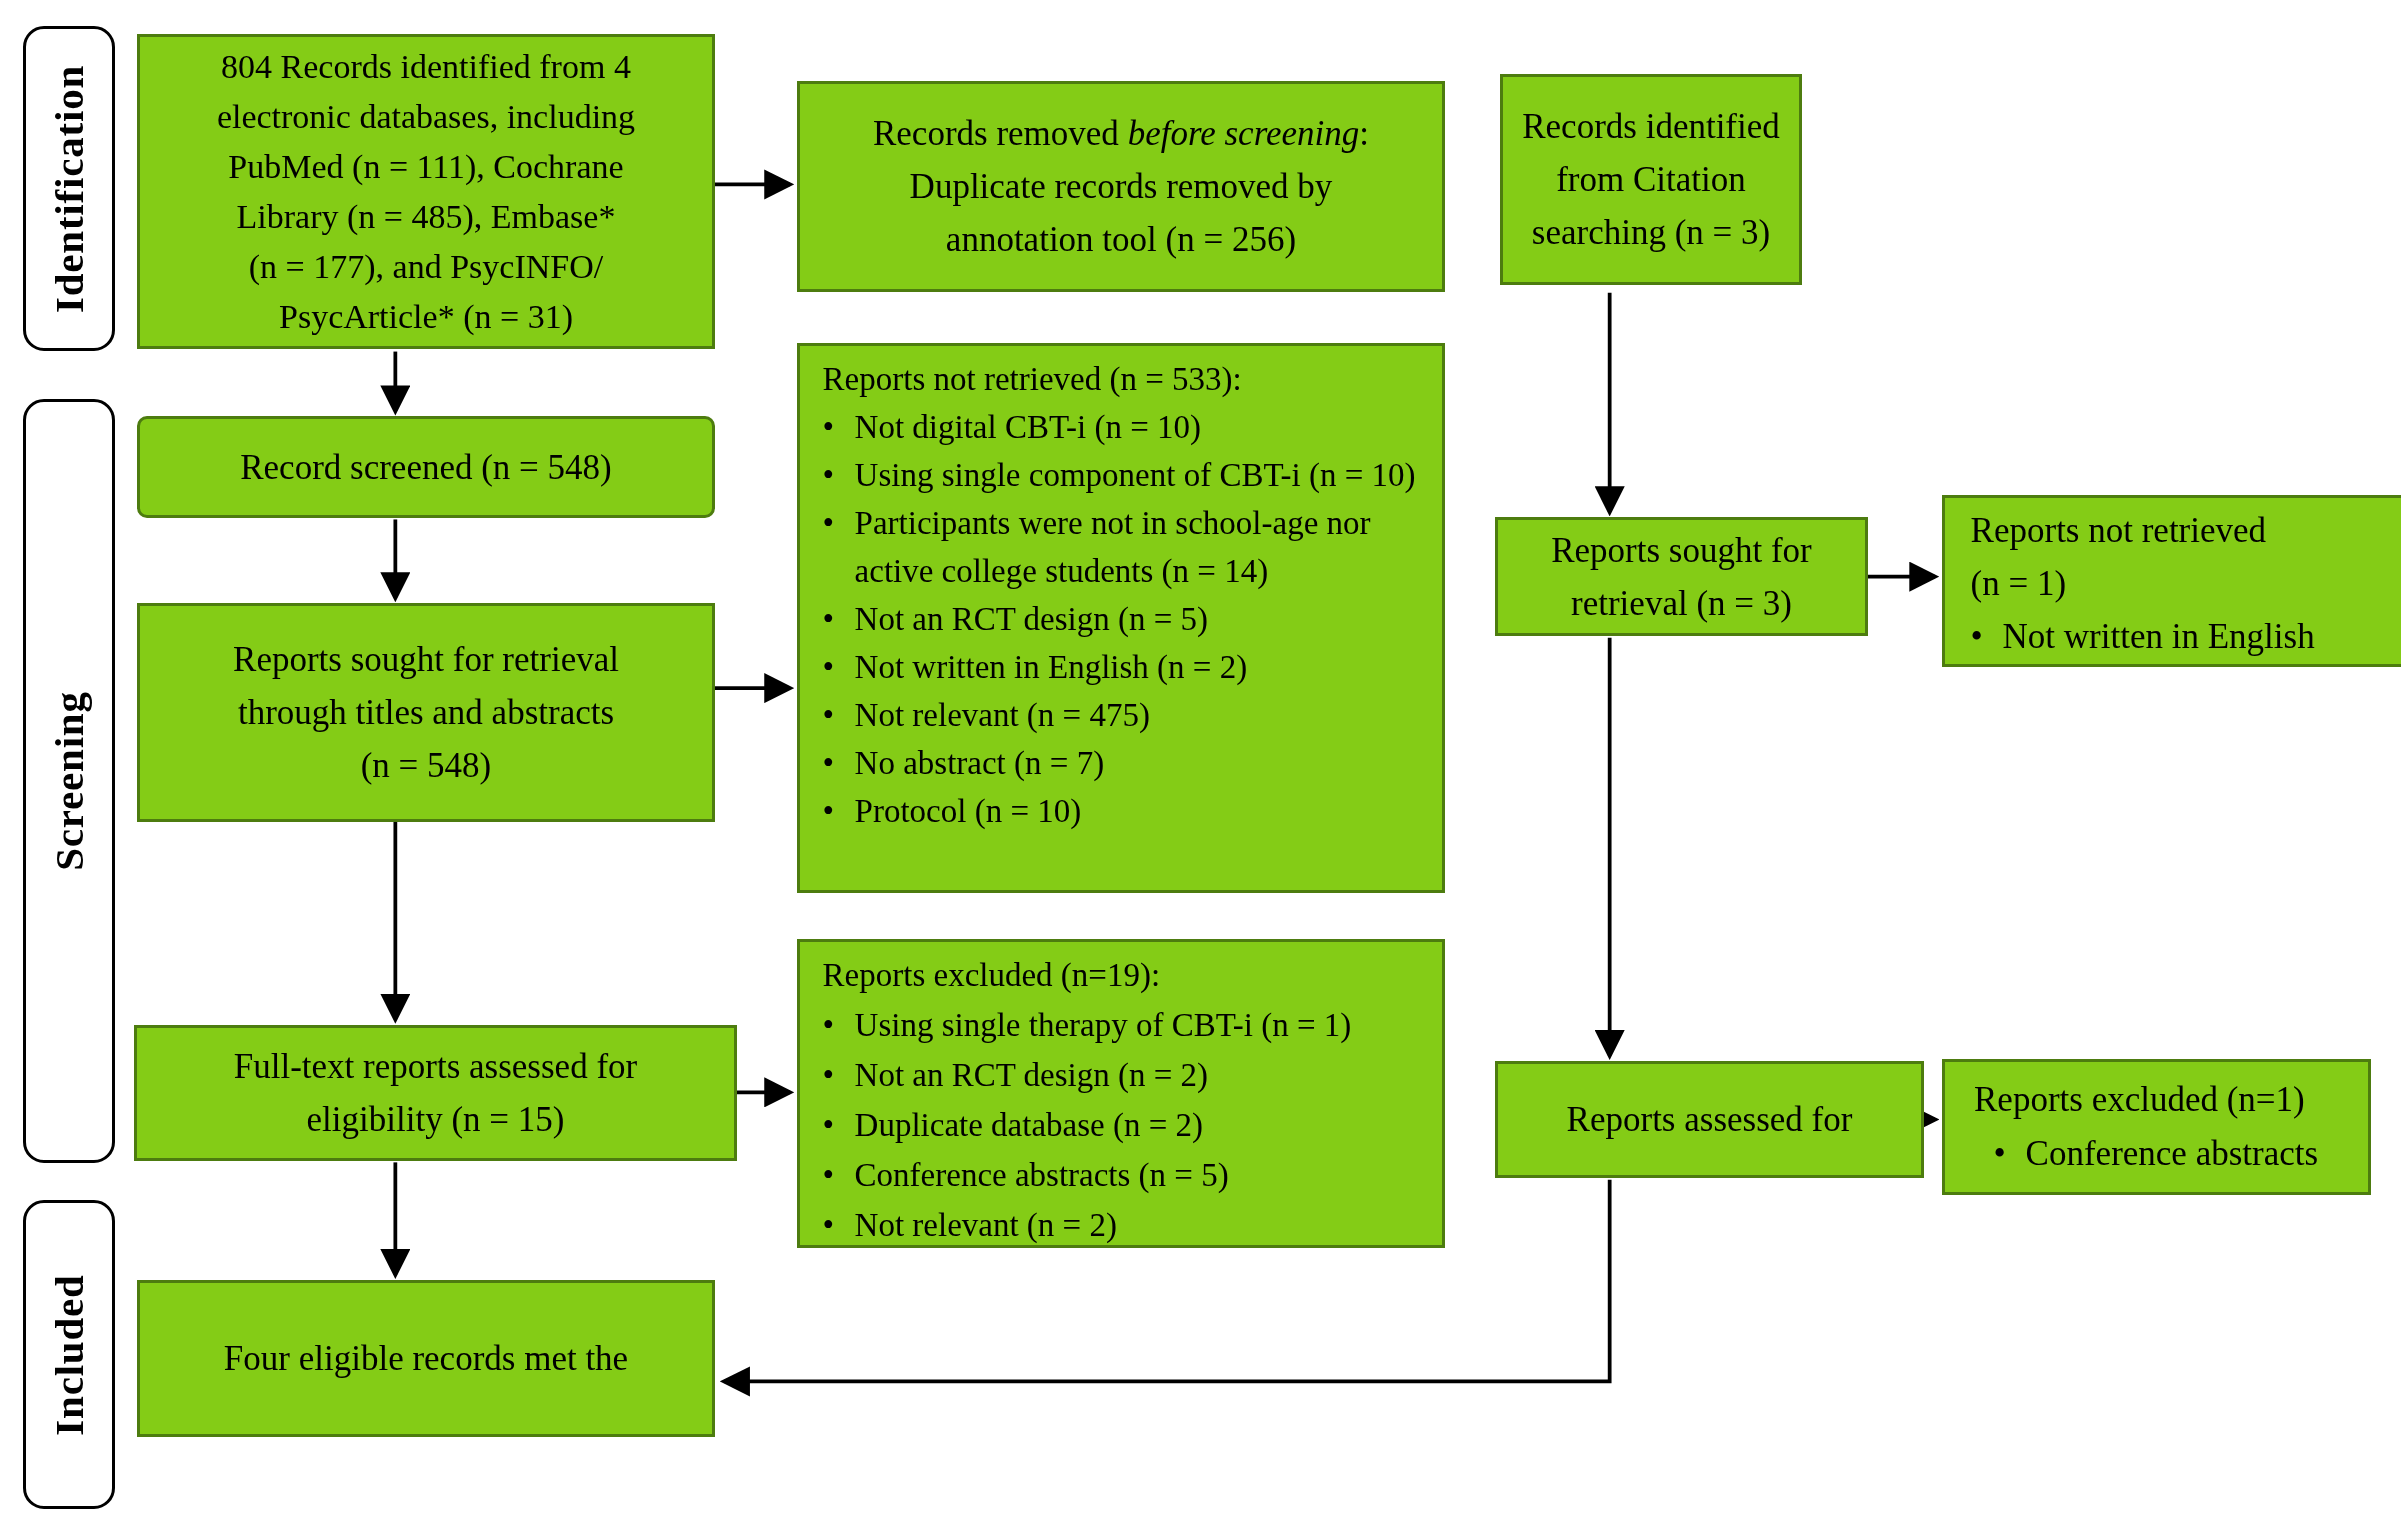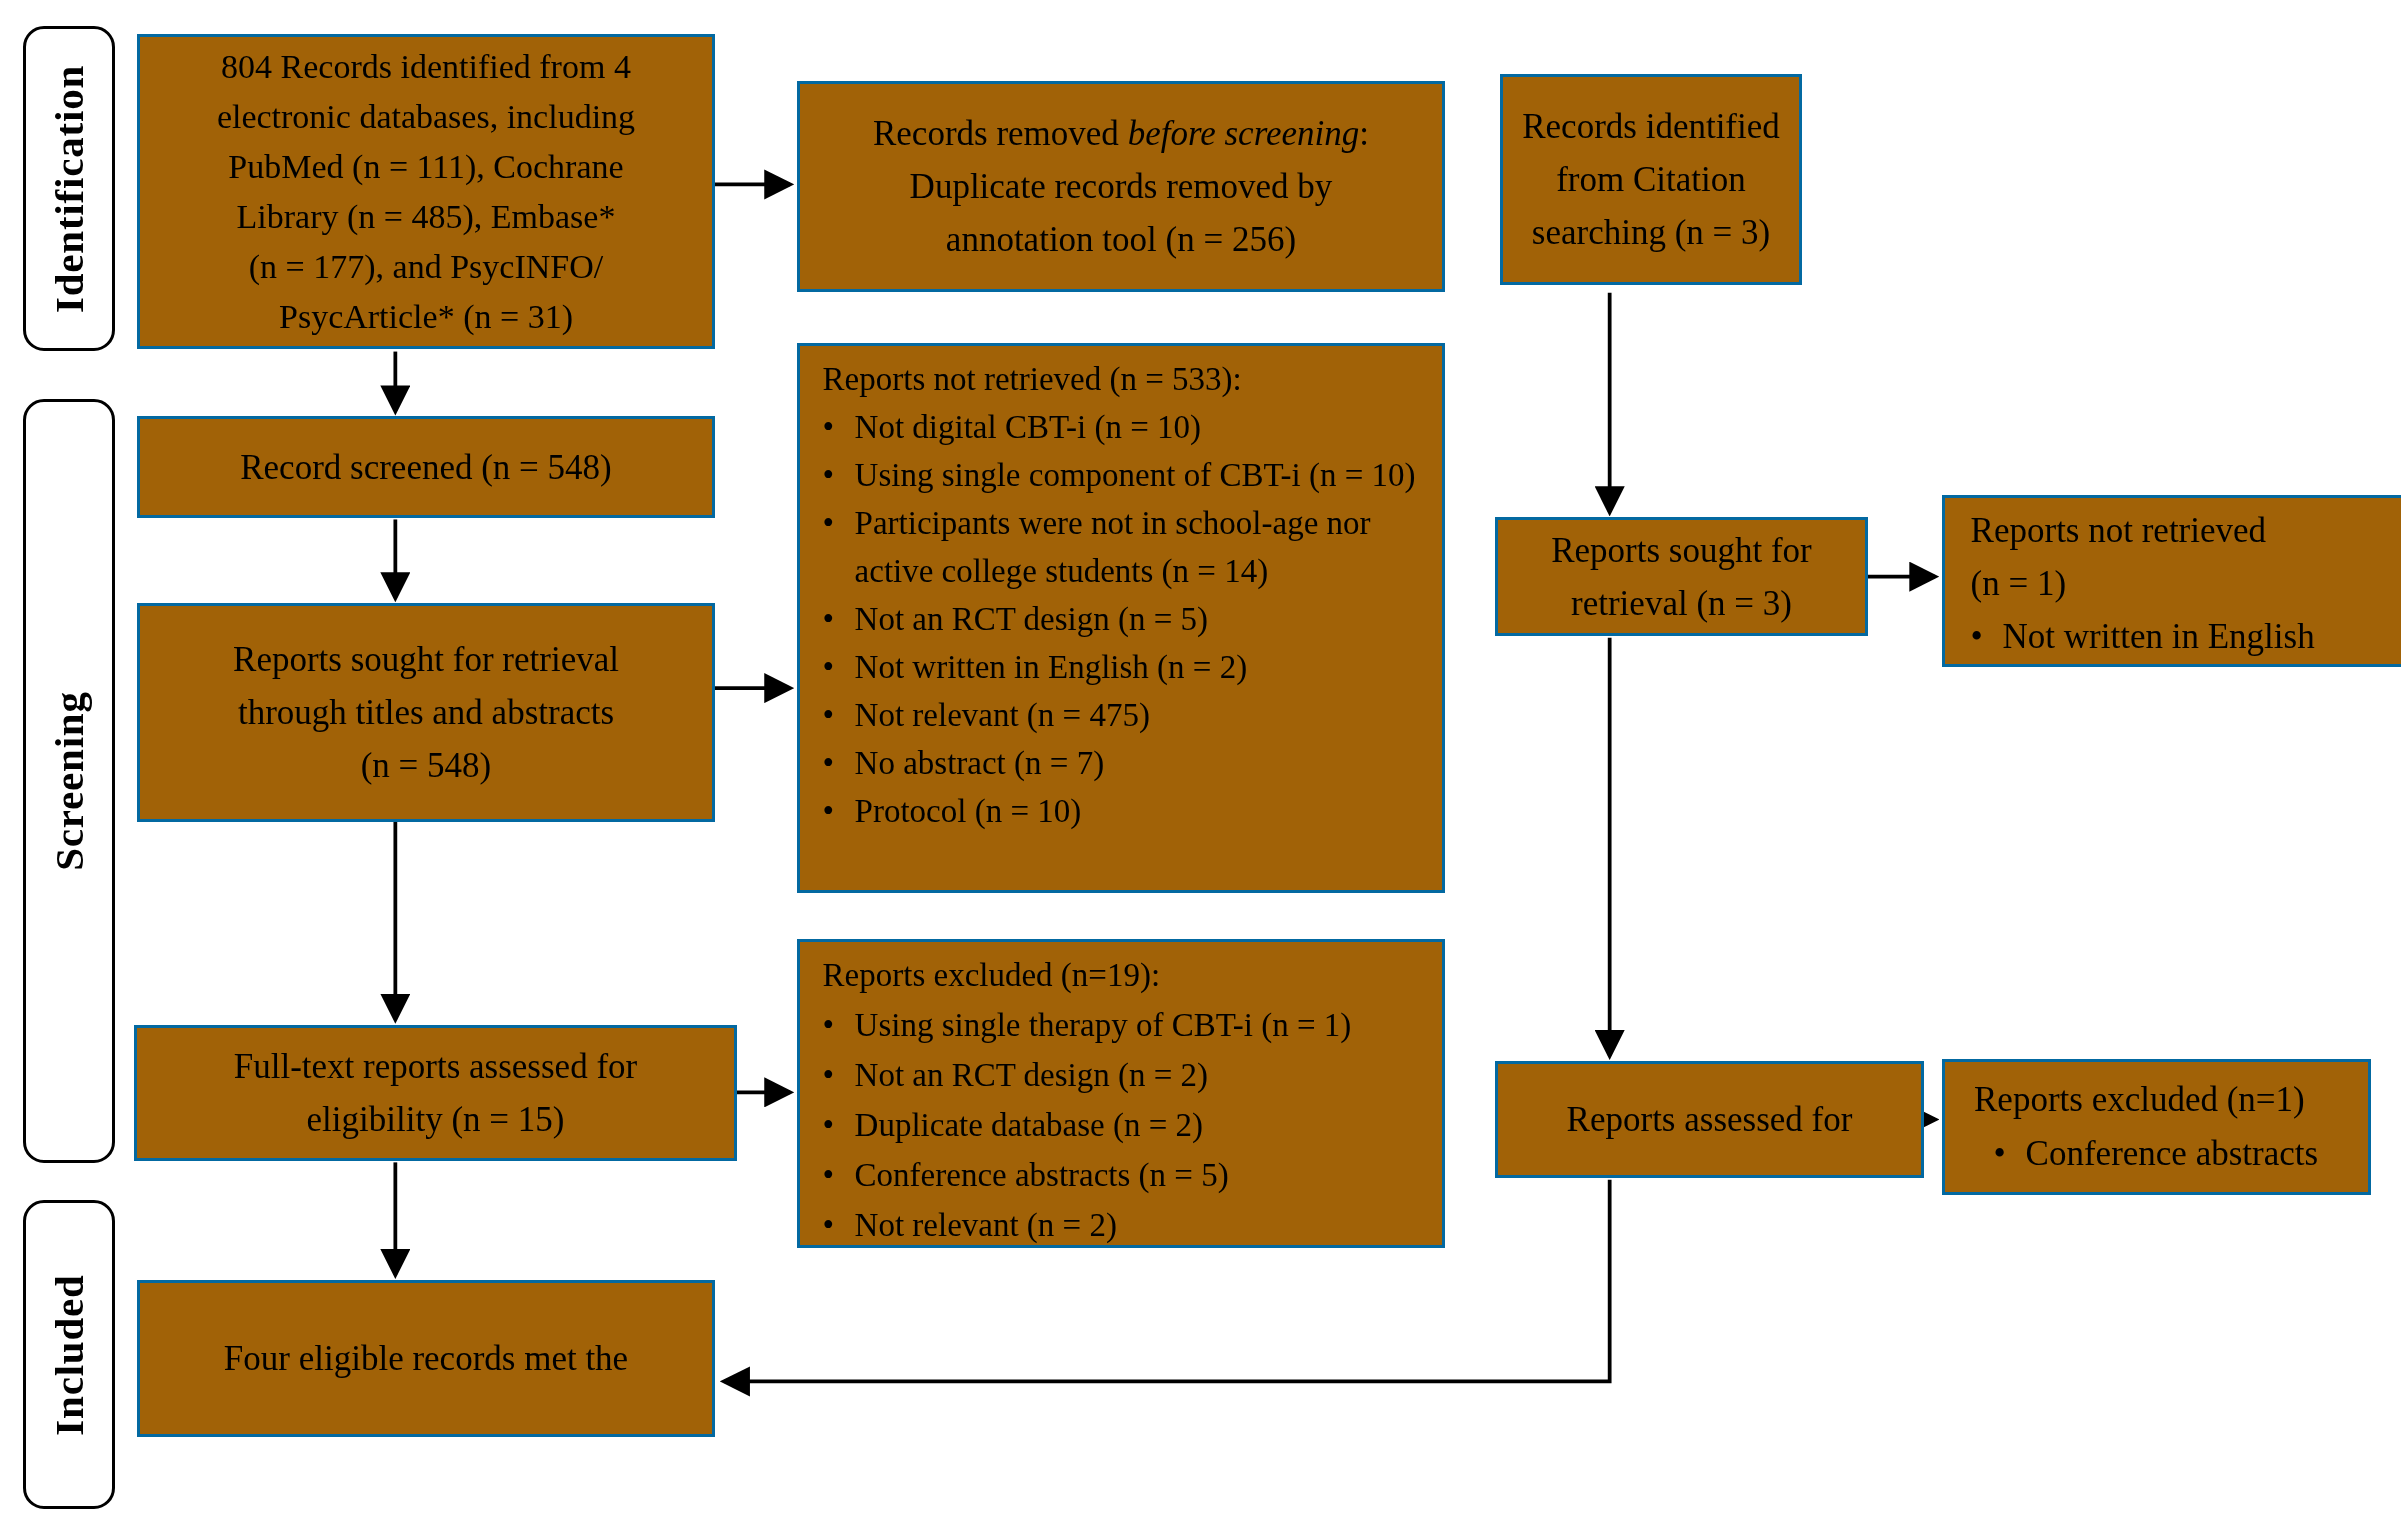--- a/index.html
+++ b/index.html
@@ -32,37 +32,37 @@
     font-size: 41px;
     letter-spacing: 0.8px;
   }
   #tab-identification { left: 22.6px; top: 26px;  width: 92px; height: 325px; }
   #tab-screening      { left: 22.6px; top: 399px; width: 92px; height: 764px; }
   #tab-included       { left: 22.6px; top: 1200px;width: 92px; height: 309px; }
 
   
   .box {
     position: absolute;
-    border: 3px solid #0369a1;
-    background: #a16207;
+    border: 3px solid #4d7c0f;
+    background: #84cc16;
     box-sizing: border-box;
     font-size: 35px;
     line-height: 53px;
   }
   .center-box {
     display: flex;
     align-items: center;
     justify-content: center;
     text-align: center;
   }
   .em { font-style: italic; }
 
   
   #box-identified        { left: 137px; top: 34px;   width: 578px; height: 315px; font-size: 34px; line-height: 50px; }
-  #box-record-screened   { left: 137px; top: 416px;  width: 578px; height: 102px; }
+  #box-record-screened   { left: 137px; top: 416px;  width: 578px; height: 102px; border-radius: 10px; }
   #box-sought-main       { left: 137px; top: 603px;  width: 578px; height: 219px; }
   #box-fulltext          { left: 134px; top: 1025px; width: 603px; height: 136px; }
   #box-included-final    { left: 137px; top: 1280px; width: 578px; height: 157px; }
 
   
   #box-removed           { left: 797px; top: 81px;  width: 648px; height: 211px; }
   #box-notretrieved-main { left: 797px; top: 343px;  width: 648px; height: 550px;
                            font-size: 33px; line-height: 48px; padding: 9px 18px 0 22.6px; }
   #box-excluded-main     { left: 797px; top: 939px; width: 648px; height: 309px;
                            font-size: 33px; line-height: 50px; padding: 7.5px 18px 0 22.6px; }

